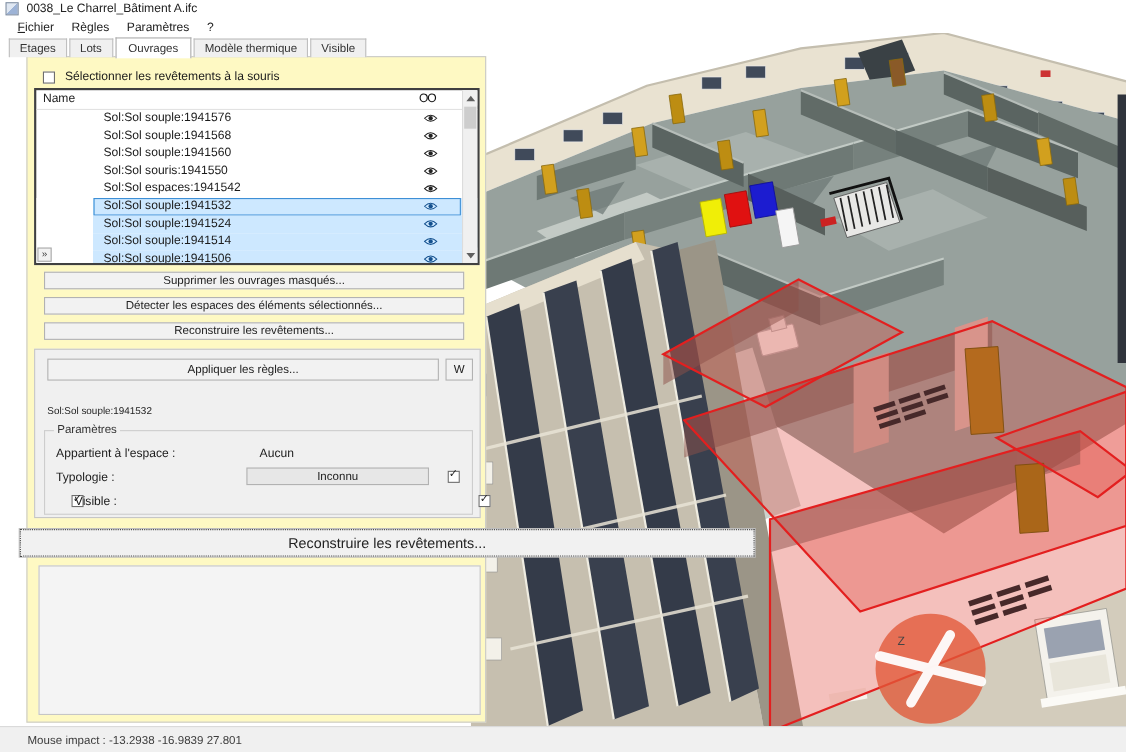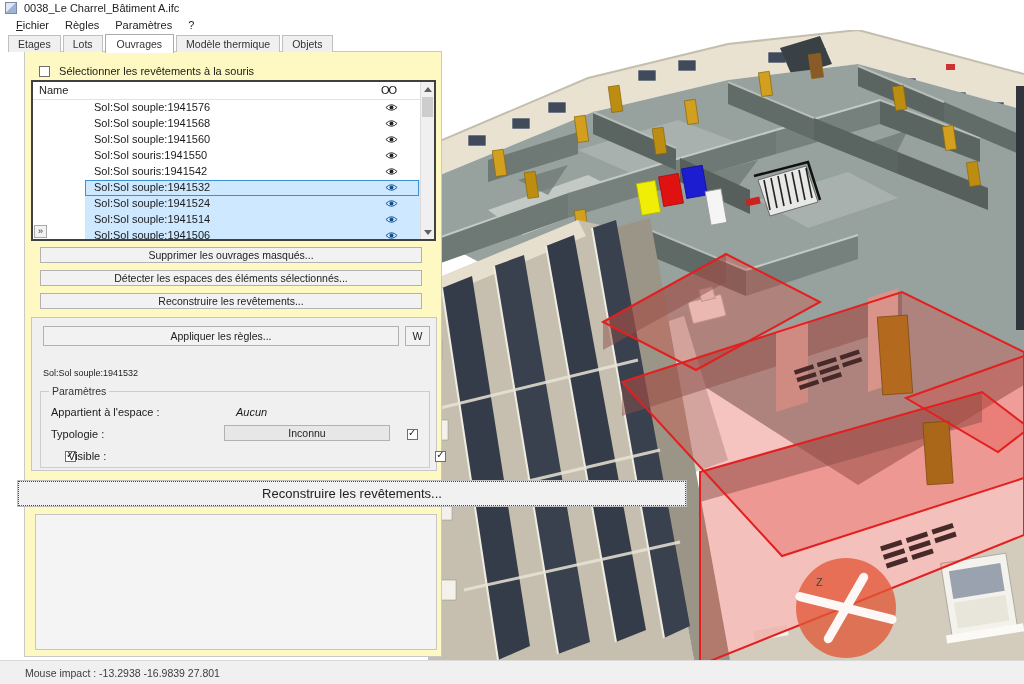--- a/index.html
+++ b/index.html
@@ -91,21 +91,21 @@
   <span class="menu-item">Règles</span>
   <span class="menu-item">Paramètres</span>
   <span class="menu-item">?</span>
 </div>
 
 <div class="abs tabstrip">
   <span class="tab">Etages</span>
   <span class="tab">Lots</span>
   <span class="tab active">Ouvrages</span>
   <span class="tab">Modèle thermique</span>
-  <span class="tab">Objets</span>
+  <span class="tab">Visible</span>
 </div>
 
 <div class="abs tabpage">
 
   <div class="abs" style="left:14px;top:12px;">
     <span class="cb"></span>
     <span style="margin-left:6px;vertical-align:middle;">Sélectionner les revêtements à la souris</span>
   </div>
 
   <div class="abs listbox">
@@ -136,21 +136,21 @@
         </svg>
     </div>
     <div class="lrow">
       <span class="ltext">Sol:Sol souris:1941550</span>
       <svg class="eye" viewBox="0 0 14 9">
           <path d="M1 4.5 Q7 -1.5 13 4.5 Q7 10.5 1 4.5Z" fill="none" stroke="#222" stroke-width="1"></path>
           <circle cx="7" cy="4.5" r="2.1" fill="#222"></circle>
         </svg>
     </div>
     <div class="lrow">
-      <span class="ltext">Sol:Sol souris:1941542</span>
+      <span class="ltext">Sol:Sol espaces:1941542</span>
       <svg class="eye" viewBox="0 0 14 9">
           <path d="M1 4.5 Q7 -1.5 13 4.5 Q7 10.5 1 4.5Z" fill="none" stroke="#222" stroke-width="1"></path>
           <circle cx="7" cy="4.5" r="2.1" fill="#222"></circle>
         </svg>
     </div>
     <div class="lrow sel focused">
       <span class="ltext">Sol:Sol souple:1941532</span>
       <svg class="eye" viewBox="0 0 14 9">
           <path d="M1 4.5 Q7 -1.5 13 4.5 Q7 10.5 1 4.5Z" fill="none" stroke="#13508e" stroke-width="1"></path>
           <circle cx="7" cy="4.5" r="2.1" fill="#13508e"></circle>
@@ -202,21 +202,21 @@
       <div>Sol:Sol souple:1941532</div>
       <div>Sol:Sol souple:1941524</div>
       <div>Sol:Sol souple:1941514</div>
       <div>Sol:Sol souple:1941506</div>
     </div>
 
     <div class="abs groupbox" style="left:8px;top:73px;width:390px;height:77px;border-color:#cdcdcd;">
       <span class="gb-label">Paramètres</span>
 
       <span class="abs" style="left:10px;top:14px;">Appartient à l'espace :</span>
-      <span class="abs" style="left:195px;top:14px;font-style:italic;">Aucun</span>
+      <span class="abs" style="left:195px;top:14px;">Aucun</span>
 
       <span class="abs" style="left:10px;top:36px;">Typologie :</span>
       <div class="abs wbtn" style="left:183px;top:33px;width:166px;height:16px;background:#e7e7e7;">Inconnu</div>
       <span class="cb checked abs" style="left:366px;top:35px;"></span>
 
       <span class="cb checked abs" style="left:10px;top:57px;"></span>
       <span class="abs" style="left:27px;top:58px;">Visible :</span>
       <span class="cb checked abs" style="left:366px;top:57px;"></span>
     </div>
   </div>

